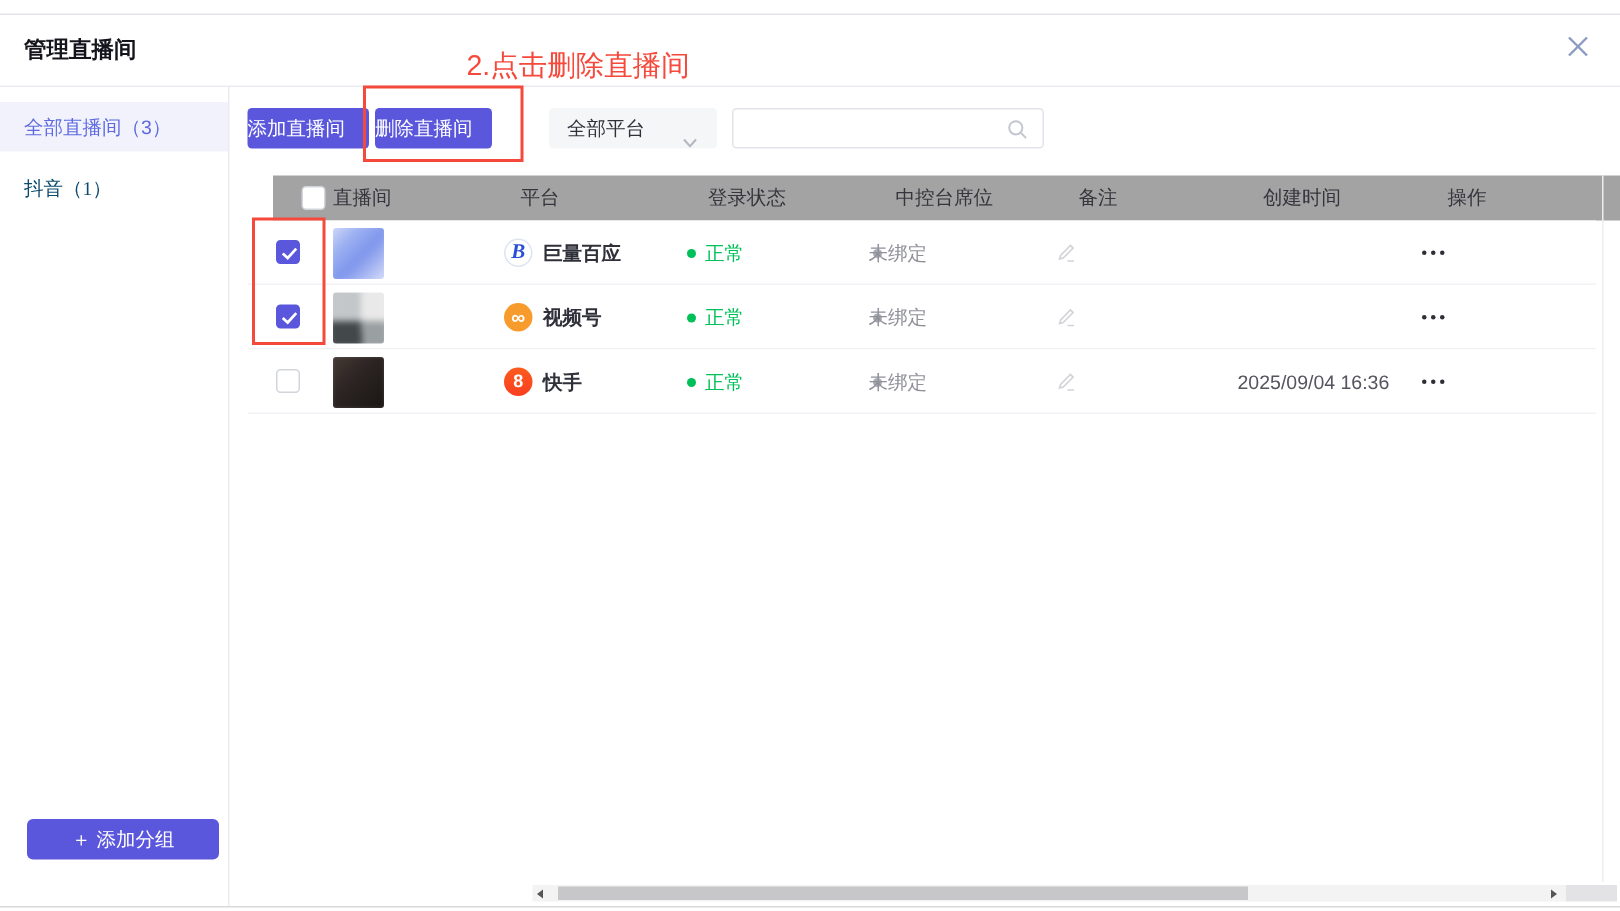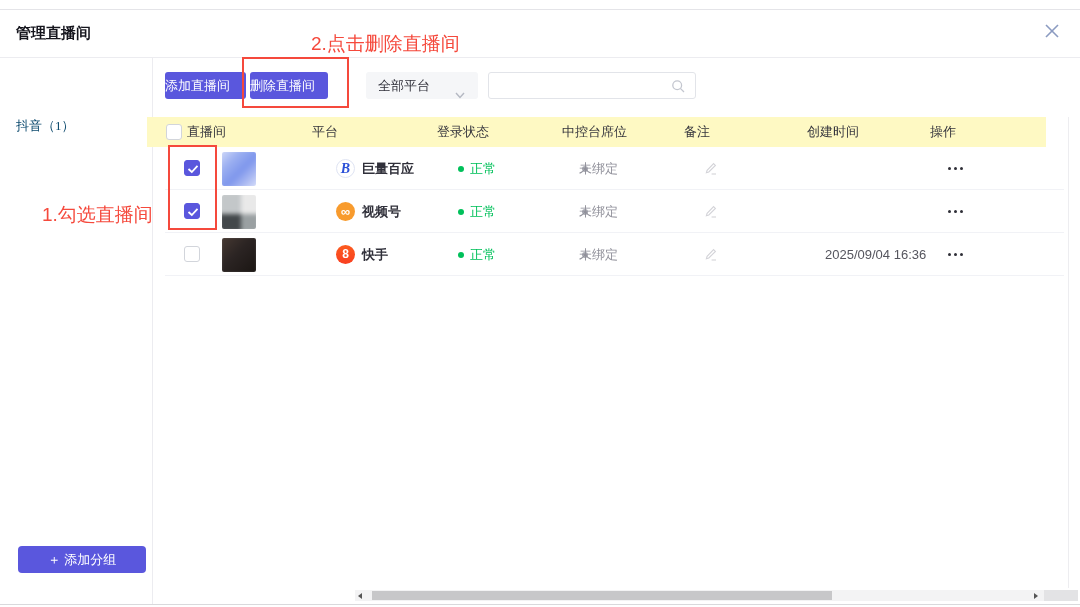--- a/index.html
+++ b/index.html
@@ -34,21 +34,21 @@
   .select { left:366px; top:72px; width:112px; height:27px; background:#f5f6f8; border-radius:3px;
             font-size:13px; line-height:27px; color:#30303a; padding-left:12px; cursor:pointer; }
   .select .chev { position:absolute; right:13px; top:9px; }
   .search { left:488px; top:72px; width:208px; height:27px; border:1px solid #e2e4e9; border-radius:3px; background:#fff; }
   .search input { position:absolute; left:10px; top:1px; width:160px; height:23px; border:none; outline:none;
                   font-size:13px; color:#30303a; font-family:inherit; }
   .search input::placeholder { color:#bfc3cc; }
   .search .mag { position:absolute; right:9px; top:6px; }
 
   
-  .thead { left:147px; top:117px; width:899px; height:30px; background:#fef9c3; }
+  .thead { left:182px; top:117px; width:899px; height:30px; background:#a3a3a3; }
   .thead .col { position:absolute; top:0; height:30px; line-height:30px; font-size:13px; color:#35353d; }
   .cb { width:16px; height:16px; border:1px solid #d2d5db; border-radius:3px; background:#fff; cursor:pointer; }
   .cb.checked { background:#5a57dd; border-color:#5a57dd; }
   .thead .cb { position:absolute; left:19px; top:7px; }
 
   .trow { position:absolute; left:165px; width:899px; height:43px; border-bottom:1px solid #f1f2f6; background:#fff; }
   .trow .cb { position:absolute; left:19px; top:13px; }
   .thumbwrap { position:absolute; left:57px; top:5px; width:34px; height:34px; border-radius:2px; overflow:hidden; }
   .thumbwrap .blur { position:absolute; left:-3px; top:-3px; width:40px; height:40px; filter:blur(2px); }
   .t-blue  { background:linear-gradient(135deg,#dbe2fa 0%,#9cb0f1 30%,#7e96ec 55%,#aab9f2 75%,#e4e9fb 100%); }
@@ -103,20 +103,21 @@
   <div class="abs close-btn">
     <svg width="18" height="18" viewBox="0 0 18 18">
       <line x1="3" y1="3" x2="15" y2="15" stroke="#8b9bc1" stroke-width="1.6"></line>
       <line x1="15" y1="3" x2="3" y2="15" stroke="#8b9bc1" stroke-width="1.6"></line>
     </svg>
   </div>
 
   <div class="abs header-line"></div>
   <div class="abs sidebar-border"></div>
 
+  <div class="abs side-item-all">全部直播间（3）</div>
   <div class="abs side-item-dy">抖音（1）</div>
   <div class="abs add-group-btn">＋ 添加分组</div>
 
   <div class="abs btn btn-add">添加直播间</div>
   <div class="abs btn btn-delete">删除直播间</div>
 
   <div class="abs select">
     <span>全部平台</span>
     <span class="chev">
       <svg width="10" height="7" viewBox="0 0 10 7">
@@ -231,15 +232,14 @@
   <div class="abs hs-track"></div>
   <div class="abs arr arr-left"></div>
   <div class="abs hs-thumb"></div>
   <div class="abs arr arr-right"></div>
   <div class="abs hs-corner"></div>
   <div class="abs bottom-line"></div>
 
   <div class="abs red-box red-box-2"></div>
   <div class="abs red-box red-box-1"></div>
   <div class="abs red-label red-label-2">2.点击删除直播间</div>
-  <div class="abs red-label red-label-1">1.勾选直播间</div>
 
 </div>
 
 </body></html>

